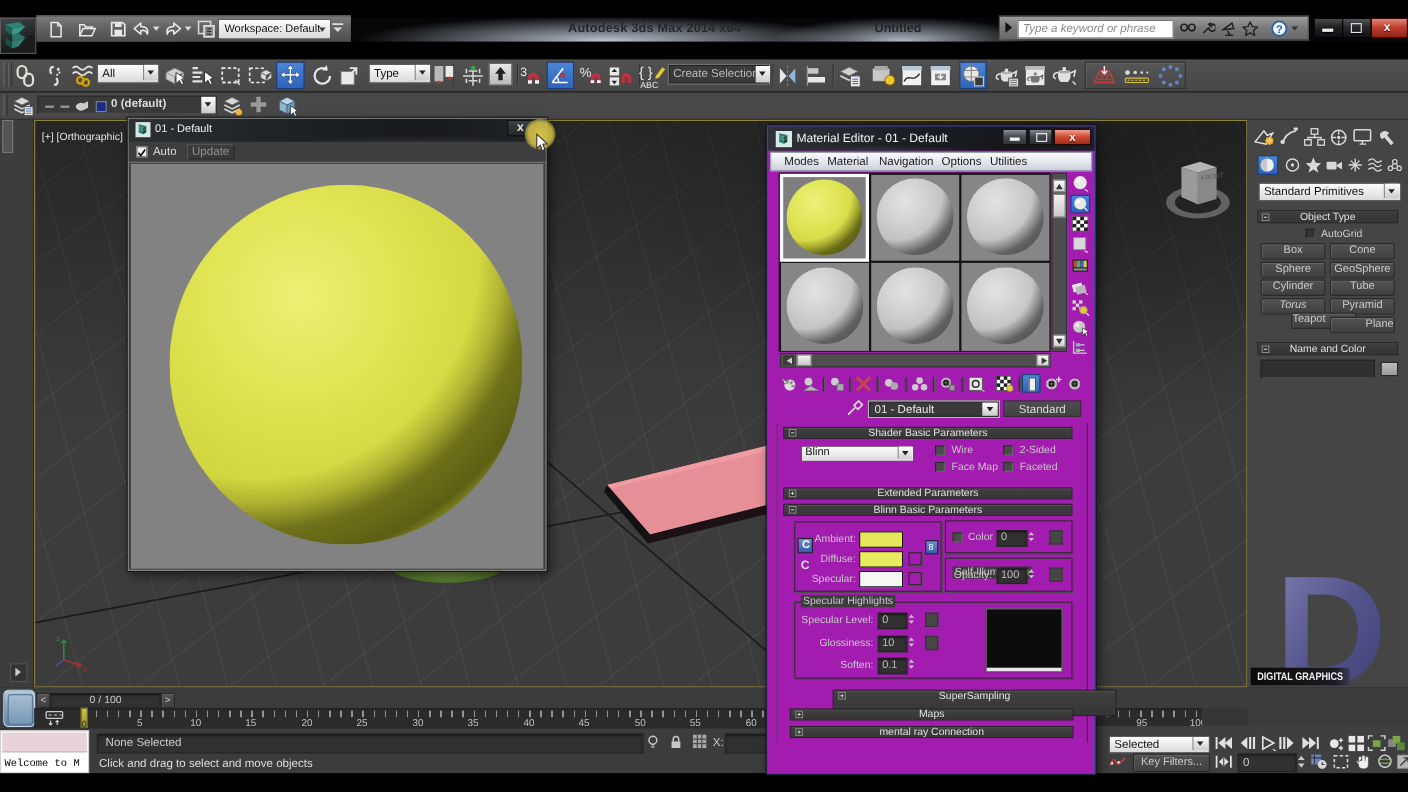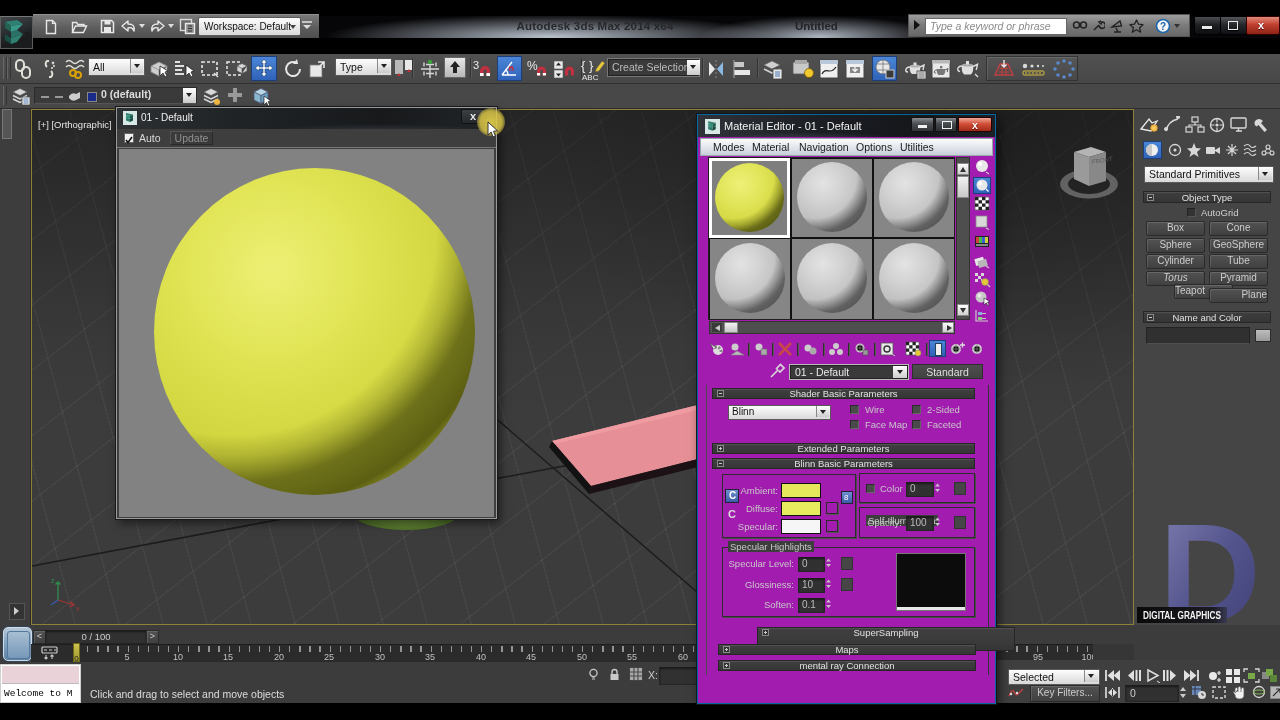--- a/index.html
+++ b/index.html
@@ -676,20 +676,23 @@
           <path d="M3 4 h3 M8 4 h3 M13 4 h2" stroke="#ccc" stroke-width="1"></path>
           <path d="M5 9 v4 M3.5 11.5 L5 13 l1.5-1.5 M11 13 v-4 M9.5 10.5 L11 9 l1.5 1.5" stroke="#ccc" stroke-width="1.1" fill="none"></path>
         </svg>
     </div>
 
     <div class="abs" style="left:73px;top:18px;width:7px;height:19px;background:linear-gradient(#cdc34e,#9d942e);border:1px solid #6e6817;box-sizing:border-box;"></div>
     <div class="abs" style="left:73px;top:29px;width:7px;text-align:center;color:#222;font-size:8px;">0</div>
   </div>
 
   <div class="abs" style="left:0;top:662px;width:1280px;height:41px;background:#3c3c3c;">
+    <div class="sunken abs" style="left:88px;top:5px;width:495px;height:16px;">
+      <div style="color:#ccc;font-size:10.5px;padding:1px 0 0 7px;">None Selected</div>
+    </div>
 
     <div class="abs ico" style="left:587px;top:6px;">
       <svg width="13" height="14" viewBox="0 0 13 14">
           <circle cx="6.5" cy="5" r="3.6" fill="none" stroke="#c8c8c8" stroke-width="1.3"></circle>
           <path d="M5 9 h3 M5 11 h3" stroke="#c8c8c8" stroke-width="1.2"></path>
         </svg>
     </div>
 
     <div class="abs ico" style="left:608px;top:6px;">
       <svg width="13" height="14" viewBox="0 0 13 14">

